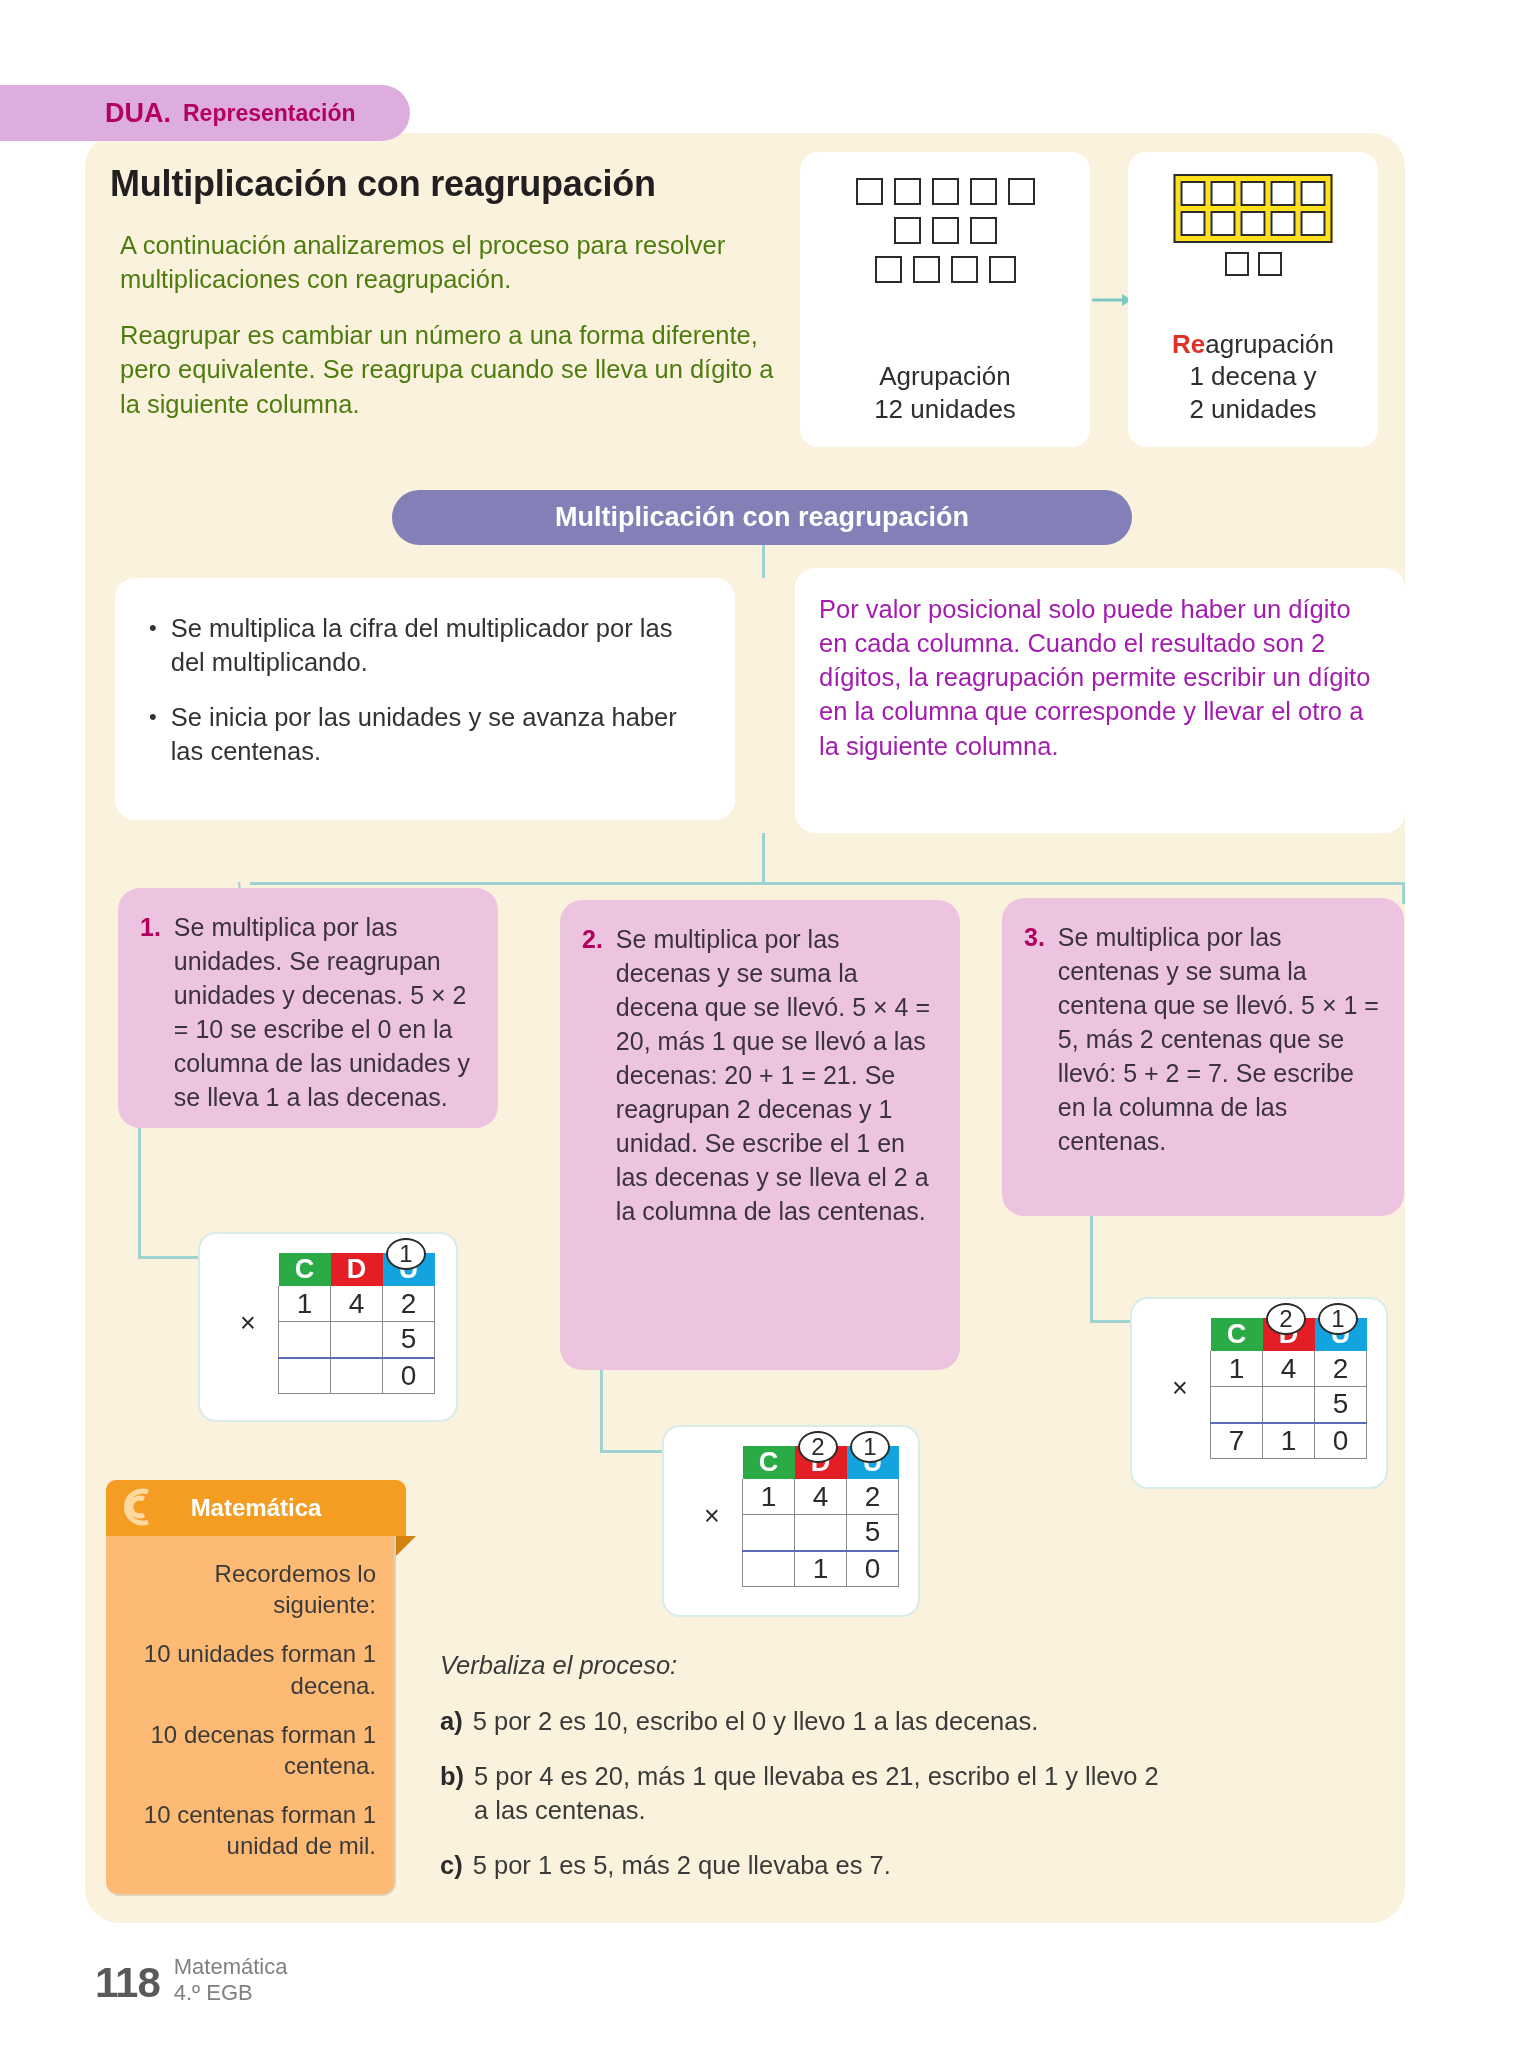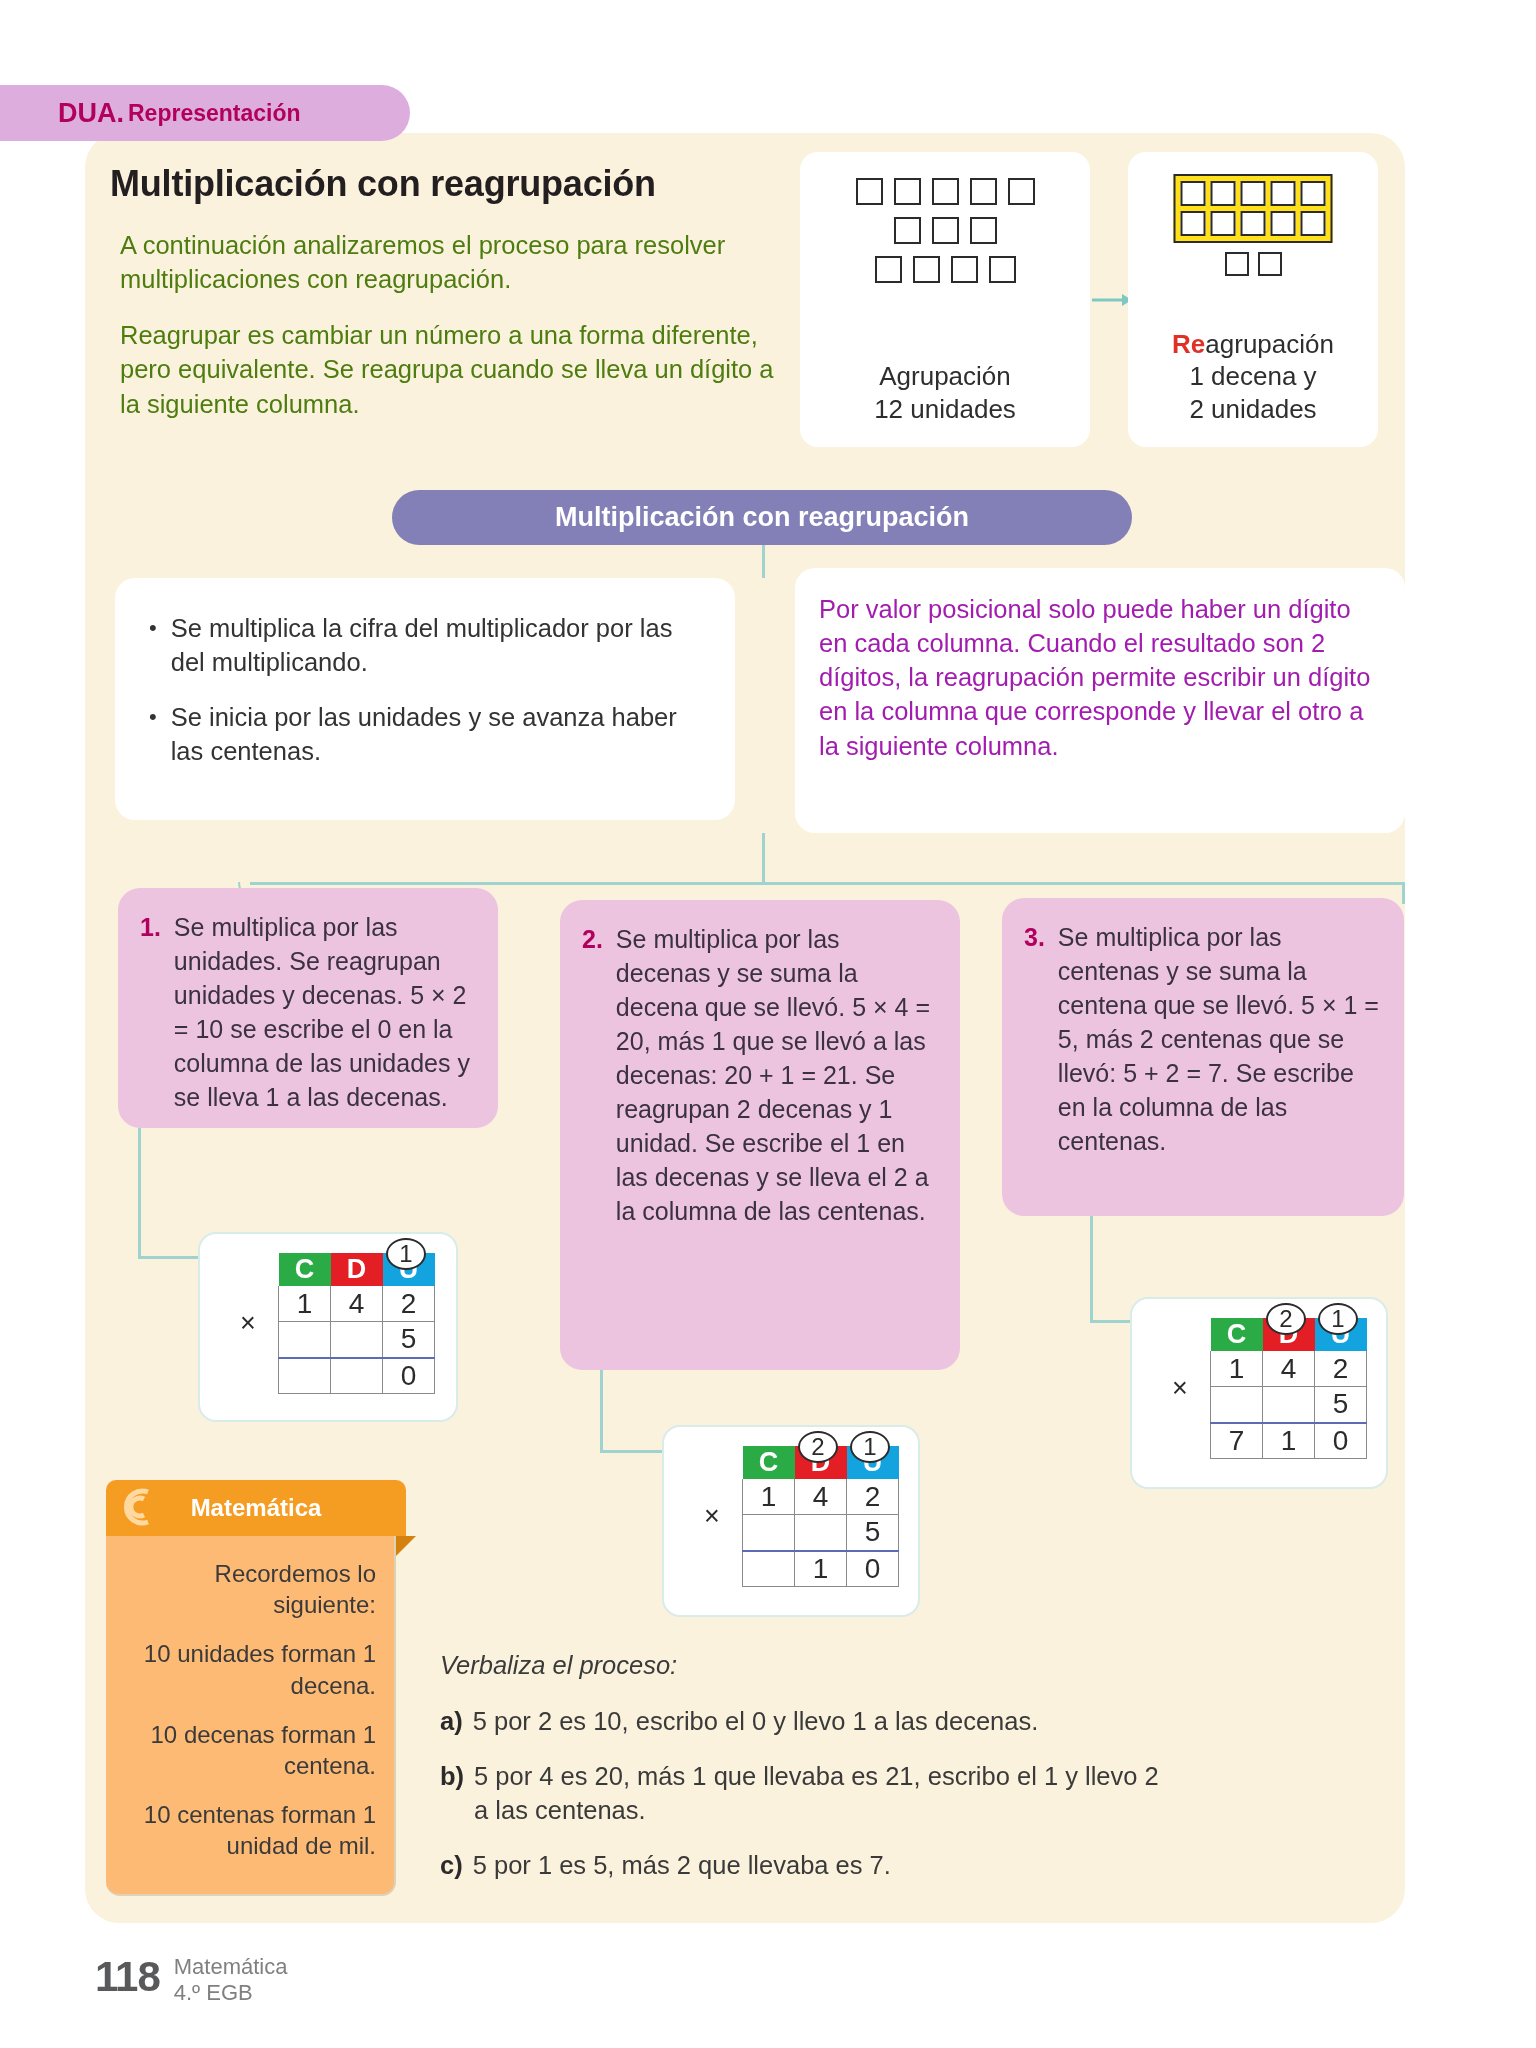--- a/index.html
+++ b/index.html
@@ -11,24 +11,25 @@
   }
   .page { position: relative; width: 1536px; height: 2048px; background:#fff; }
 
   
   .dua-tag {
     position: absolute; left: 0; top: 85px;
     width: 410px; height: 56px;
     background: #ddaedd;
     border-radius: 0 28px 28px 0;
     display: flex; align-items: center;
-    padding-left: 58px;
+    padding-left: 105px;
     color: #b2005e;
     font-size: 25px;
     z-index: 6;
+    gap: 8px;
   }
   .dua-tag .dua-strong { font-weight: bold; font-size: 27px; }
   .dua-tag .dua-rest { font-weight: bold; font-size: 23px; margin-left:4px;}
 
   
   .beige {
     position: absolute; left: 85px; top: 133px;
     width: 1320px; height: 1790px;
     background: #fbf2dd;
     border-radius: 34px;
@@ -184,21 +185,21 @@
   
   #verb {
     position:absolute; left: 440px; top: 1648px; width: 720px;
     font-size: 25.5px; line-height: 1.35; color:#3a3a3a;
   }
   #verb .v-title { margin-bottom: 22px; font-style: italic; }
   .v-item { display:flex; margin-bottom: 20px; }
   .v-letter { font-weight: bold; margin-right: 10px; color:#2b2b2b; flex:0 0 auto; }
 
   
-  .footer { position:absolute; left: 95px; top: 1948px; display:flex; align-items: center; }
+  .footer { position:absolute; left: 95px; top: 1948px; display:flex; align-items: flex-end; }
   .pg-num { font-size: 42px; font-weight: bold; color:#58595b; letter-spacing:-1px; }
   .pg-meta { margin-left: 14px; margin-top: 6px; font-size: 22px; line-height:1.2; color:#808080; }
 </style>
 </head>
 <body>
 
 <div class="page">
 
   <div class="beige"></div>
 

